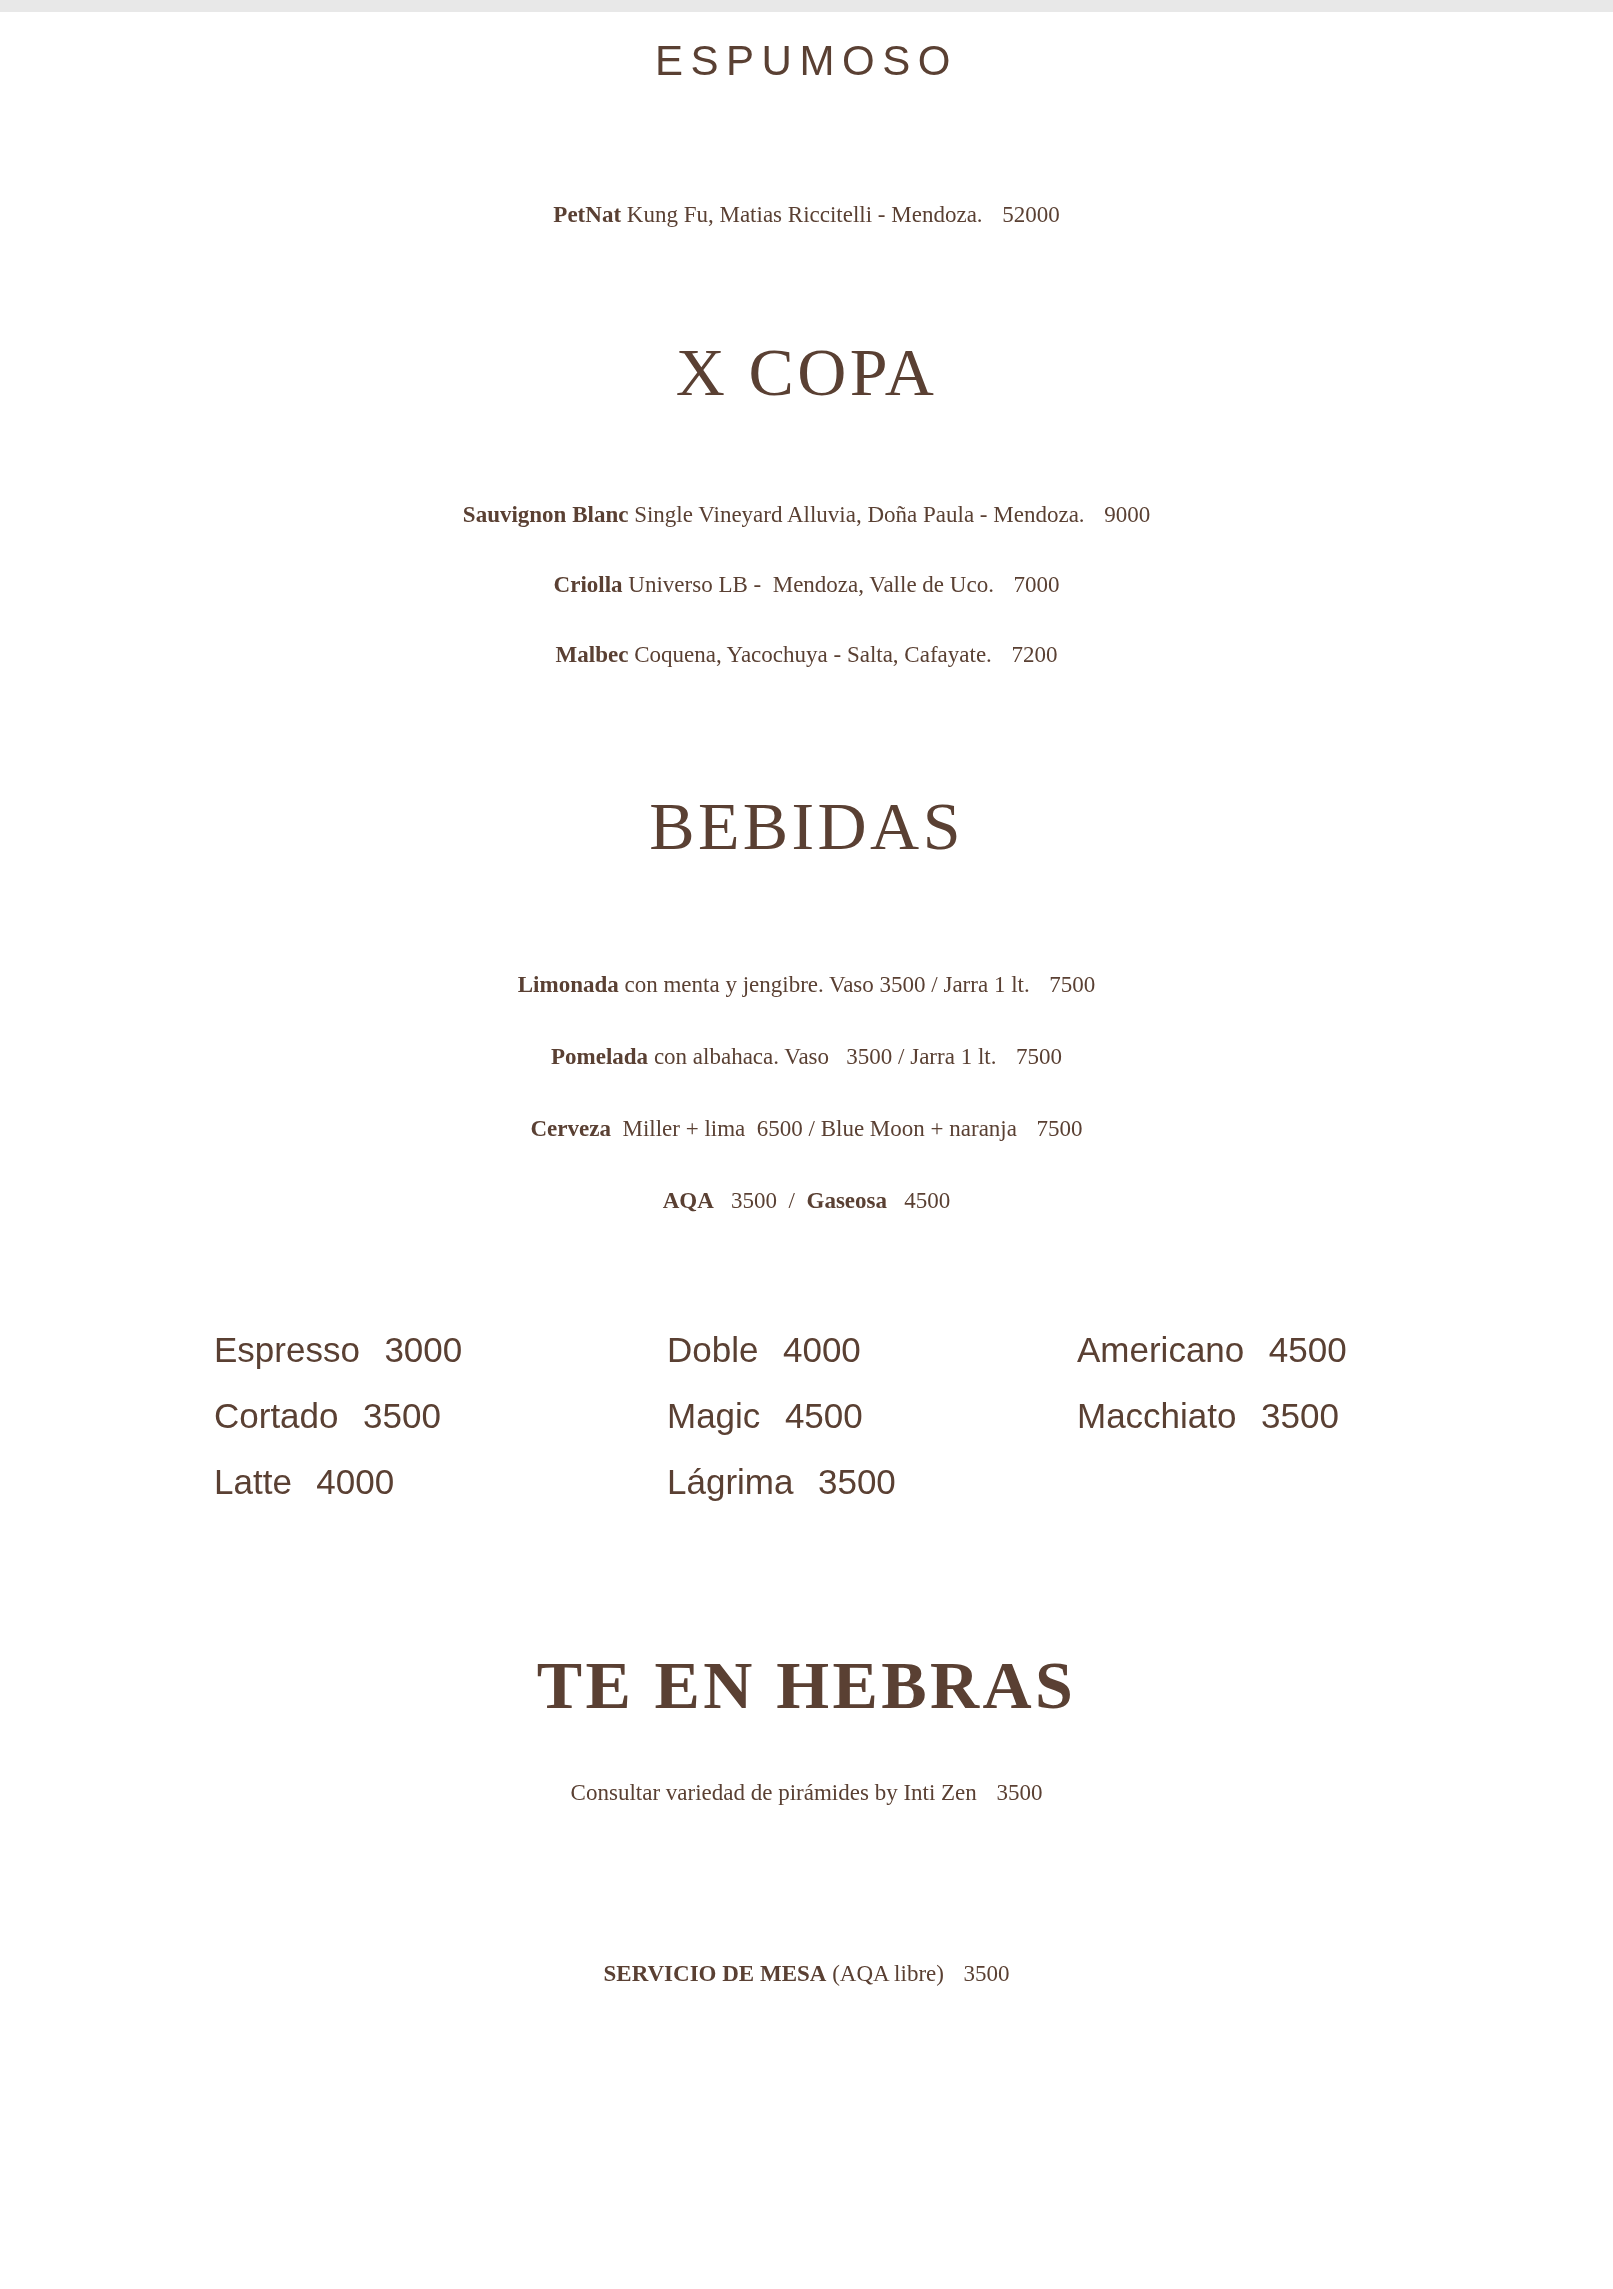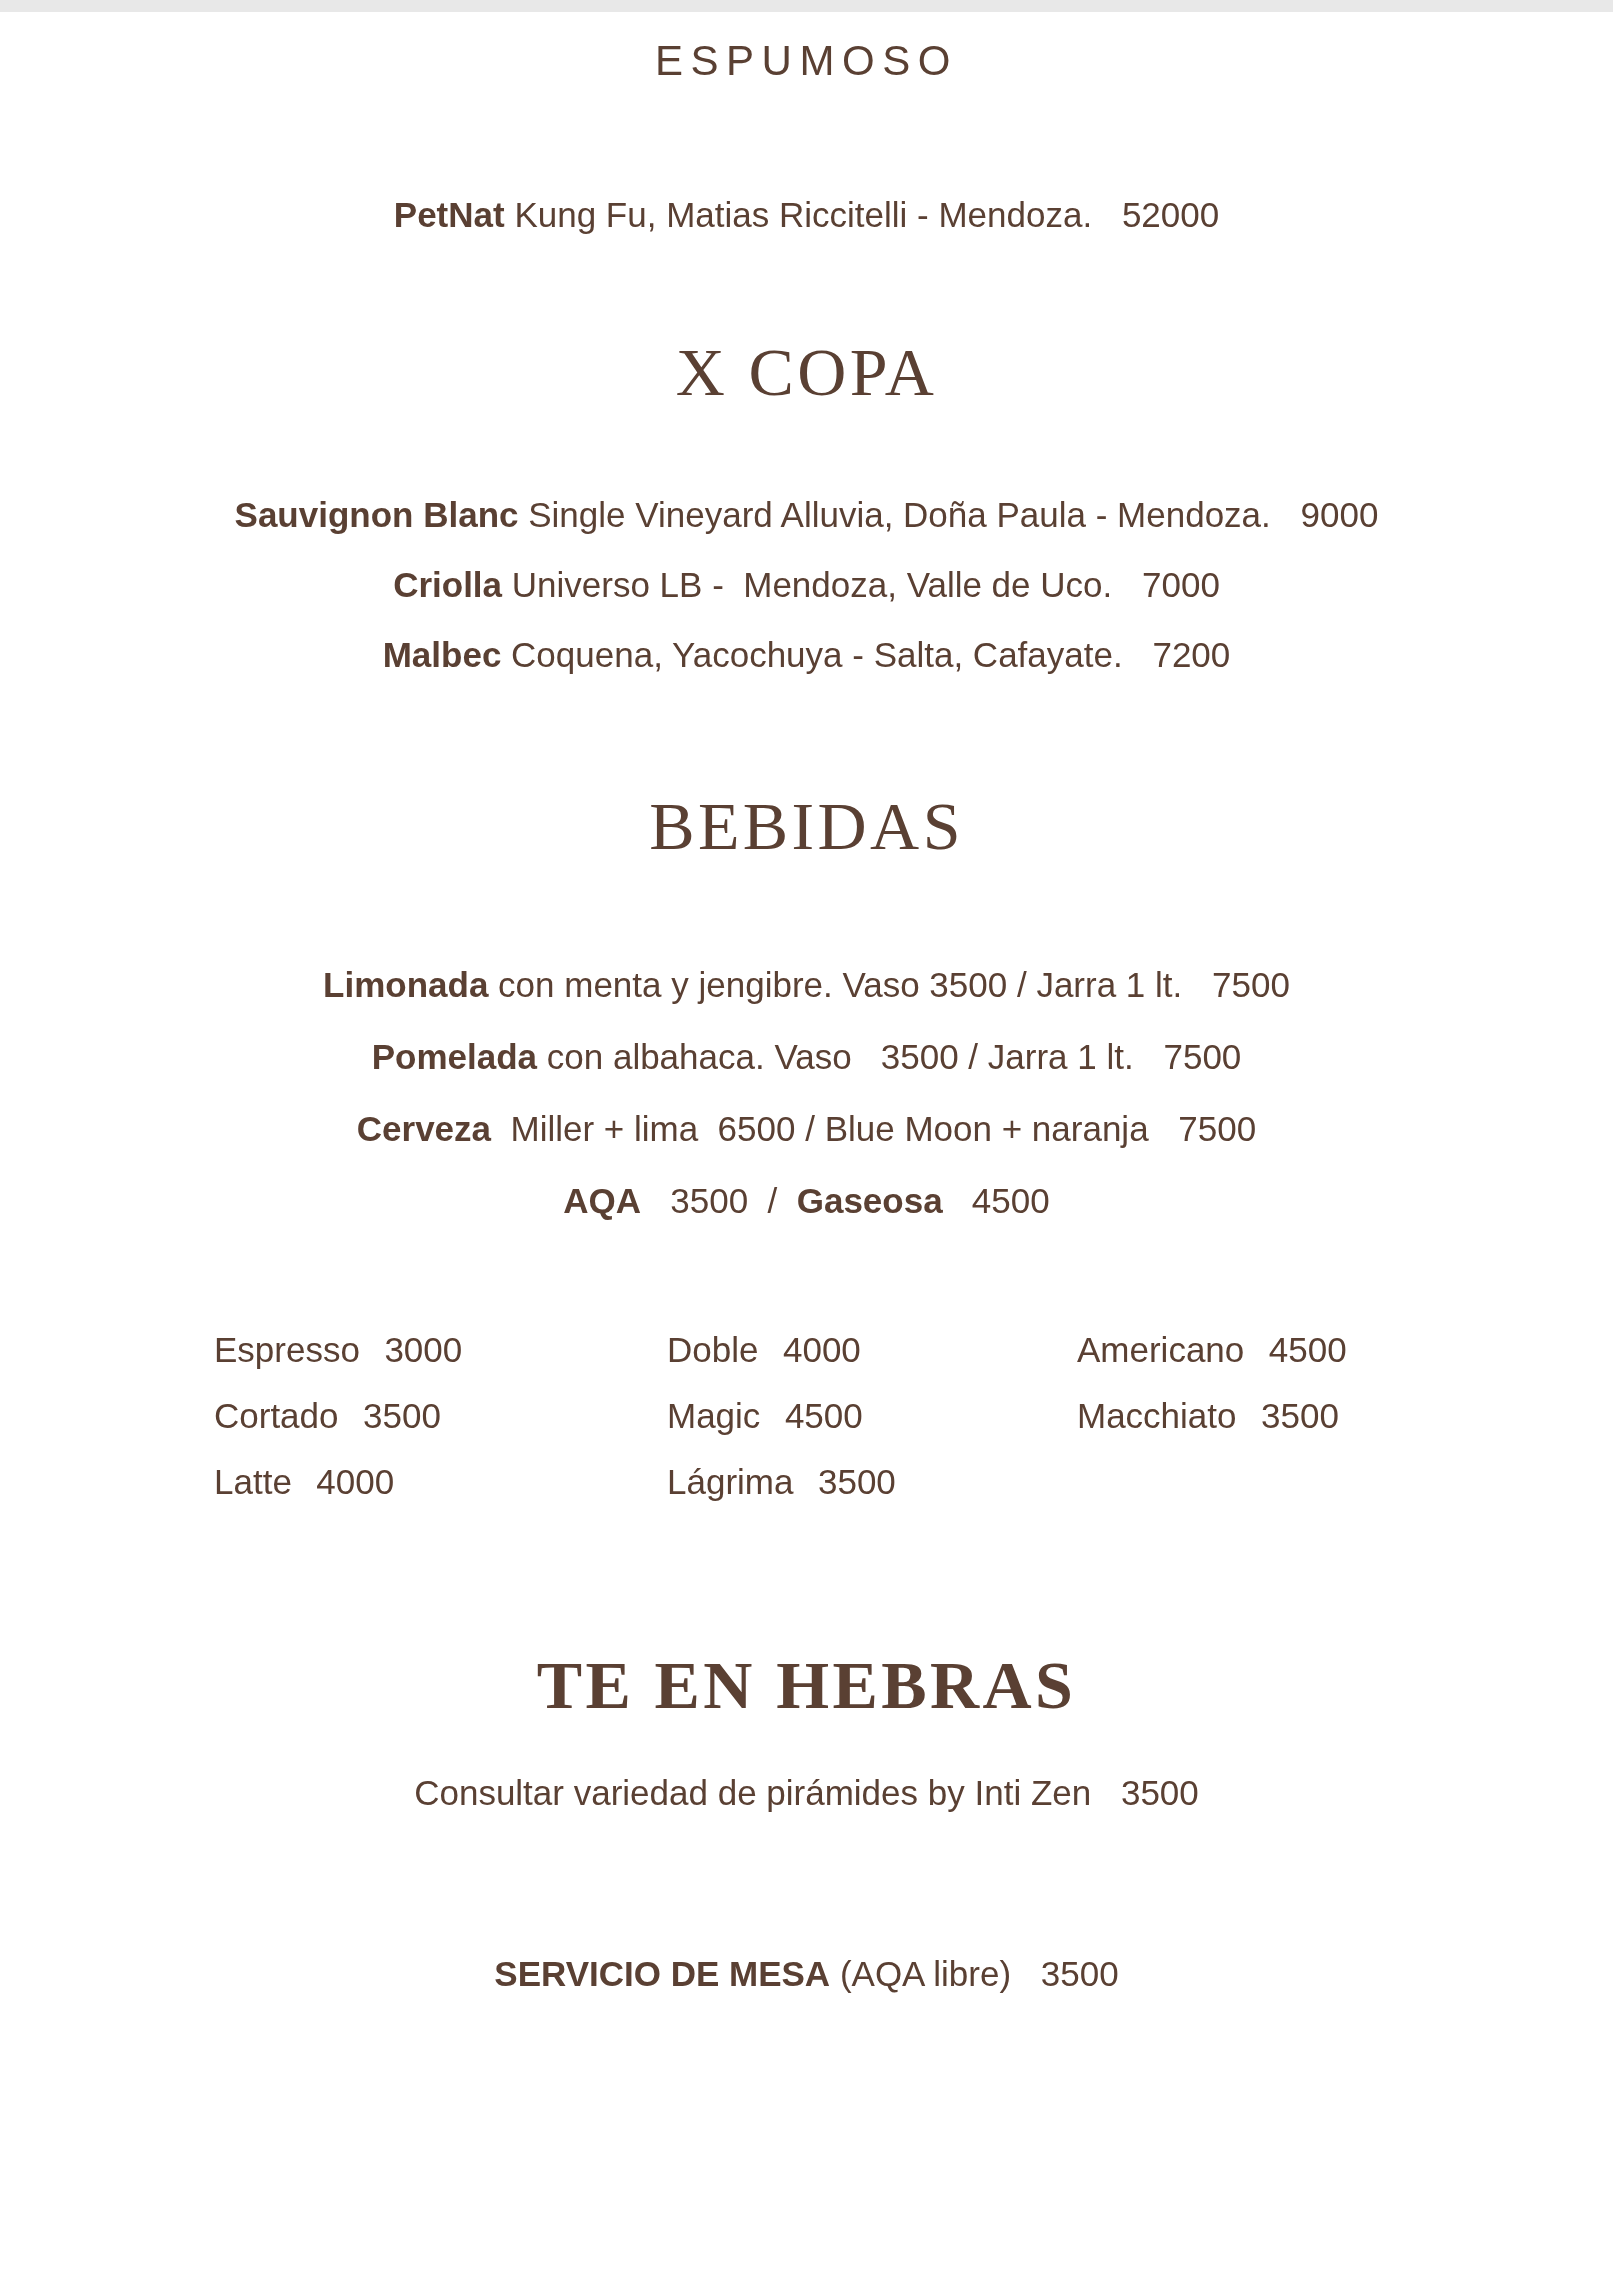--- a/index.html
+++ b/index.html
@@ -29,23 +29,24 @@
   }
   .section-title-serif{
     font-family:"Liberation Serif",serif;
     font-size:68px;
     line-height:68px;
     letter-spacing:0.05em;
     font-weight:400;
   }
   .menu-line{
     margin:0;
-    font-size:35px;
+    font-size:23px;
     line-height:70px;
     white-space:pre-wrap;
+    font-family:Liberation Serif, serif;
   }
   .seg{white-space:pre-wrap;}
   .seg.bold{font-weight:700;}
   .price{margin-left:0.85em;white-space:pre-wrap;}
 
   
   #sec-espumoso .lines{margin-top:98px;}
   #sec-xcopa .section-title-serif{margin-top:88px;}
   #sec-xcopa .lines{margin-top:74px;}
   #sec-bebidas .section-title-serif{margin-top:102px;}

